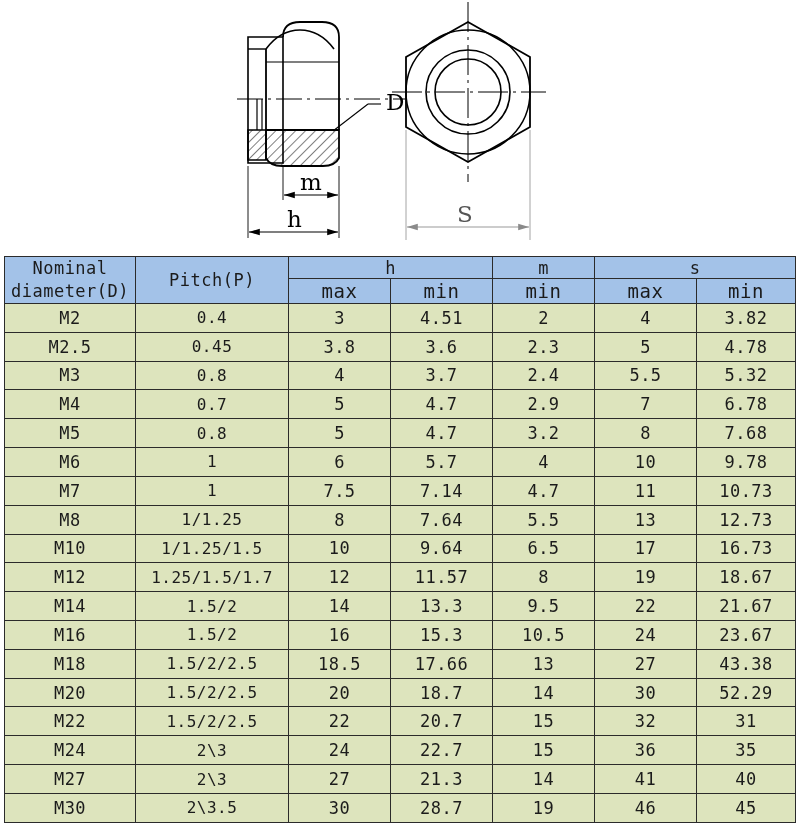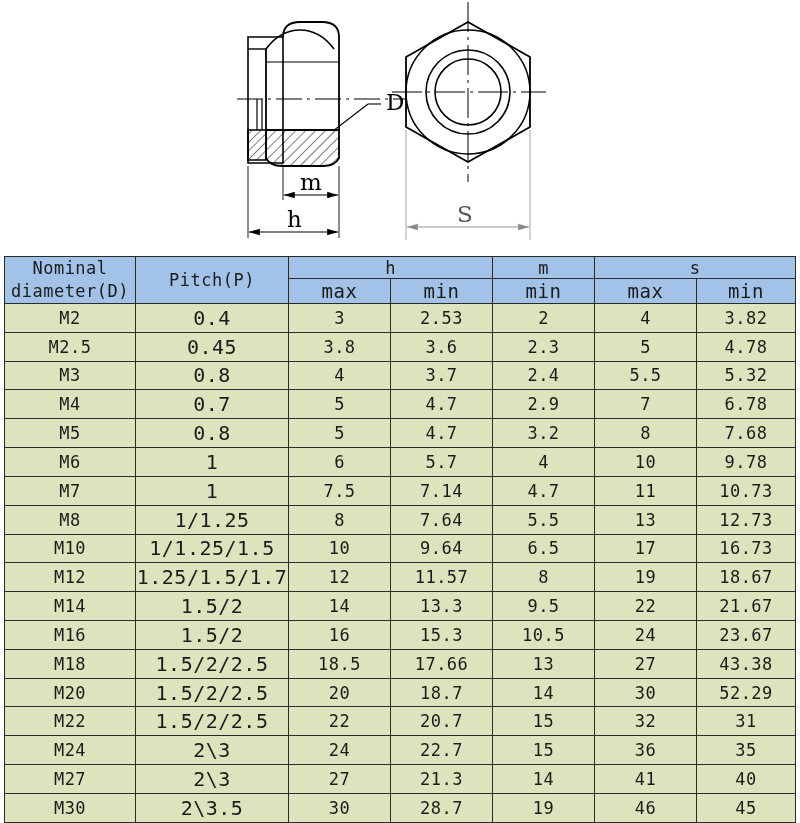--- a/index.html
+++ b/index.html
@@ -58,21 +58,21 @@
   table.spec thead th.sub {
     font-size: 19px;
   }
   table.spec tbody td {
     background: #dde4bd;
     font-size: 17px;
     height: 26px;
     letter-spacing: 0.5px;
   }
   table.spec tbody td.pitch {
-    font-size: 20px;
+    font-size: 16px;
   }
   .hdr-nominal {
     line-height: 1.35;
     font-size: 17px;
   }
   .hdr-line { display: block; }
 </style>
 </head>
 <body>
 
@@ -206,21 +206,21 @@
         <th class="sub">min</th>
         <th class="sub">max</th>
         <th class="sub">min</th>
       </tr>
     </thead>
     <tbody id="spec-body">
         <tr>
           <td>M2</td>
           <td class="pitch">0.4</td>
           <td>3</td>
-          <td>2.53</td>
+          <td>4.51</td>
           <td>2</td>
           <td>4</td>
           <td>3.82</td>
         </tr>
         <tr>
           <td>M2.5</td>
           <td class="pitch">0.45</td>
           <td>3.8</td>
           <td>3.6</td>
           <td>2.3</td>

